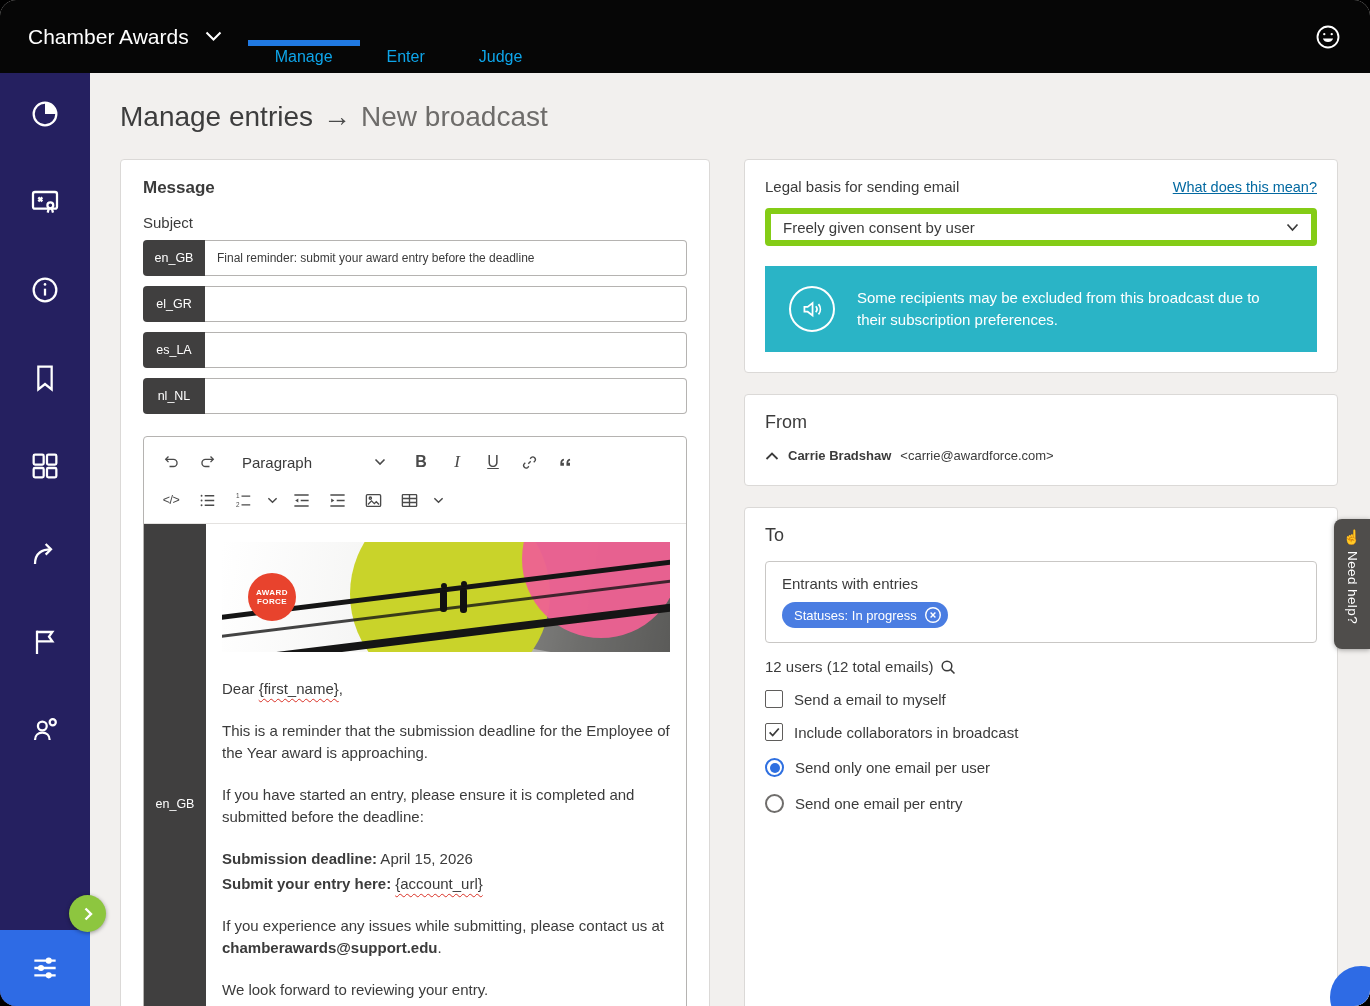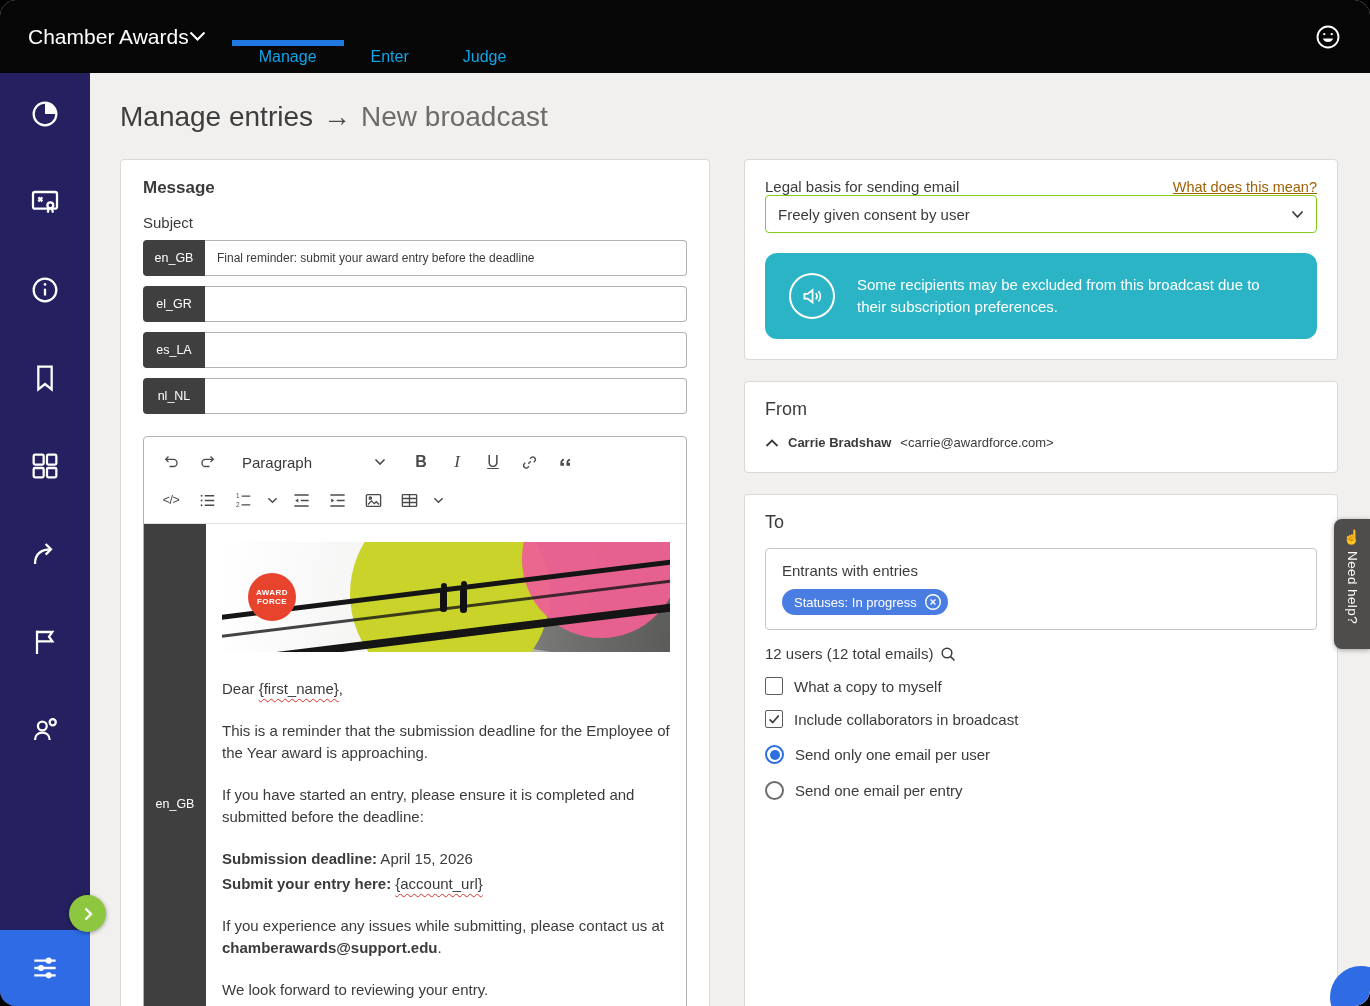--- a/index.html
+++ b/index.html
@@ -3,21 +3,21 @@
 <meta charset="utf-8">
 <style>
   html,body{margin:0;padding:0;width:1370px;height:1006px;overflow:hidden;background:#000;
     font-family:"Liberation Sans",sans-serif;}
   *{box-sizing:border-box;}
   .window{position:absolute;inset:0;border-radius:16px;overflow:hidden;background:#f2f0ee;}
 
   
   .topbar{position:relative;height:73px;background:#060606;display:flex;align-items:center;
     padding:0 28px;z-index:5;}
-  .brand{display:flex;align-items:center;color:#fff;font-size:21px;cursor:pointer;}
+  .brand{display:flex;align-items:center;gap:16px;color:#fff;font-size:21px;cursor:pointer;}
   .topnav{display:flex;height:100%;margin-left:26px;}
   .nav-item{position:relative;display:flex;align-items:center;padding:0 27px;color:#0ea5e9;
     font-size:16px;cursor:pointer;margin-top:40px;}
   .nav-item.active::before{content:"";position:absolute;top:0;left:0;right:0;height:6px;background:#2079e2;}
   .top-right{margin-left:auto;display:flex;align-items:center;}
   .icon-btn{background:none;border:none;padding:0;cursor:pointer;display:flex;align-items:center;justify-content:center;}
 
   
   .sidebar{position:absolute;left:0;top:73px;bottom:0;width:90px;background:#252060;
     display:flex;flex-direction:column;align-items:center;padding-top:24px;gap:54px;z-index:4;}
@@ -90,25 +90,25 @@
   .b-fig.f2{left:238px;top:46px;height:25px;}
   .b-logo{position:absolute;left:26px;top:31px;width:48px;height:48px;border-radius:50%;background:#e8432d;
     color:#fff;display:flex;flex-direction:column;align-items:center;justify-content:center;
     font-size:8px;font-weight:700;letter-spacing:.4px;line-height:1.15;}
 
   
   .right-col{width:594px;flex:none;display:flex;flex-direction:column;}
   .legal-card{padding:18px 20px 20px;}
   .legal-head{display:flex;justify-content:space-between;align-items:baseline;}
   .legal-label{font-size:15px;color:#3b3b3b;}
-  .legal-link{font-size:14.5px;color:#a16207;text-decoration:underline;cursor:pointer;}
-  .select{height:38px;border:1px solid #84cc16;border-radius:4px;background:#fff;
+  .legal-link{font-size:14.5px;color:#0369a1;text-decoration:underline;cursor:pointer;}
+  .select{margin-top:13px;height:38px;border:6px solid #84cc16;border-radius:4px;background:#fff;
     display:flex;align-items:center;justify-content:space-between;padding:0 12px;font-size:15px;
     color:#3b3b3b;cursor:pointer;}
-  .notice{margin-top:20px;background:#2ab4c6;border-radius:12px;padding:20px 24px;display:flex;
+  .notice{margin-top:20px;background:#2ab4c6;border-radius:0;padding:20px 24px;display:flex;
     gap:22px;align-items:center;color:#fff;}
   .notice-icon{width:46px;height:46px;flex:none;border:2px solid #fff;border-radius:50%;
     display:flex;align-items:center;justify-content:center;}
   .notice-text{font-size:15px;line-height:1.45;max-width:440px;}
   .from-card{margin-top:21px;padding:17px 20px 22px;}
   .panel-title{margin:0;font-size:18px;font-weight:400;color:#3b3b3b;}
   .from-row{margin-top:15px;display:flex;align-items:center;gap:9px;font-size:13px;color:#3b3b3b;}
   .from-name{font-weight:700;}
   .to-card{margin-top:21px;padding:17px 20px;height:542px;}
   .audience-box{margin-top:15px;border:1px solid #c9c7c5;border-radius:4px;padding:13px 16px 14px;}
@@ -450,21 +450,21 @@
           </div>
           <div class="count-row">
             <span>12 users (12 total emails)</span>
             <svg width="16" height="16" viewBox="0 0 16 16" fill="none" stroke="#3b3b3b" stroke-width="1.5">
                 <circle cx="7" cy="7" r="4.8"></circle>
                 <path d="M10.6 10.6 L14.5 14.5"></path>
               </svg>
           </div>
           <label class="check-row">
             <span class="checkbox"></span>
-            <span>What a copy to myself</span>
+            <span>Send a email to myself</span>
           </label>
           <label class="check-row">
             <span class="checkbox">
               <svg width="14" height="14" viewBox="0 0 16 16" fill="none" stroke="#3b3b3b" stroke-width="2">
                   <path d="M3 8.5 L6.5 12 L13.5 4"></path>
                 </svg>
             </span>
             <span>Include collaborators in broadcast</span>
           </label>
           <label class="radio-row">

